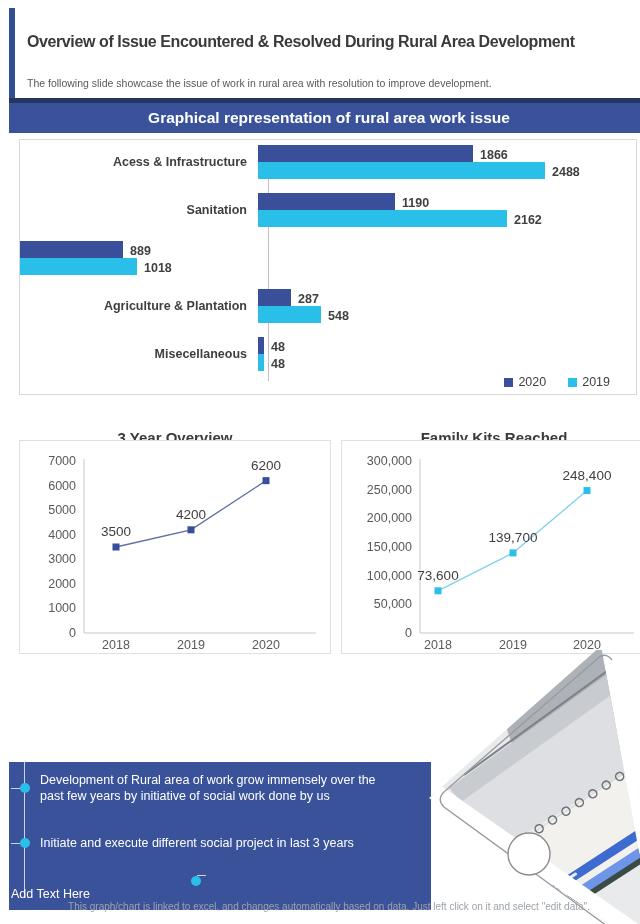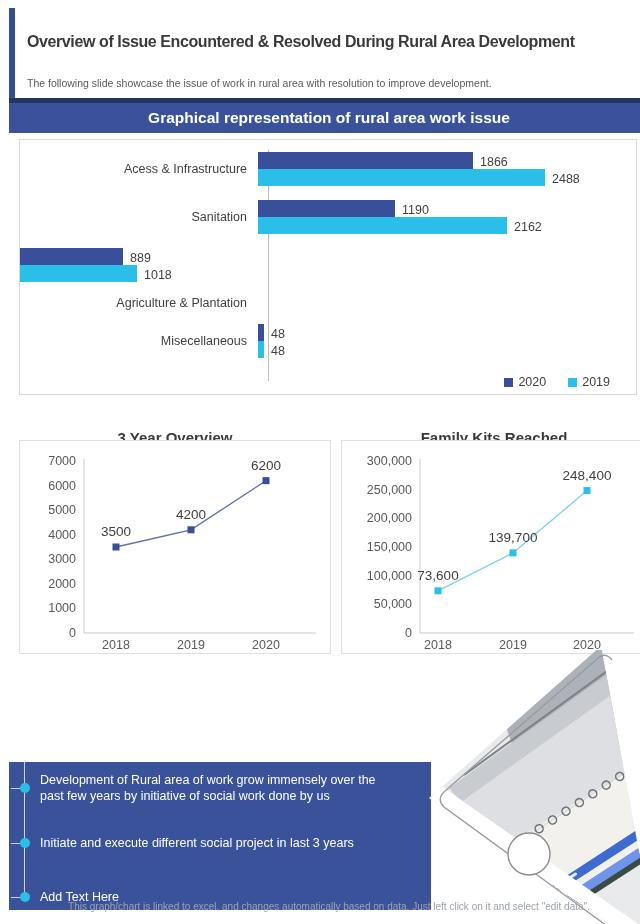--- a/index.html
+++ b/index.html
@@ -17,21 +17,21 @@
 
   .banner-topline{position:absolute;left:0;top:98px;width:640px;height:5px;background:#26355F;}
   .banner{position:absolute;left:0;top:103px;width:640px;height:30px;background:#3A5299;
           display:flex;align-items:center;justify-content:center;color:#fff;
           font-size:15.5px;font-weight:700;}
 
   
   .bar-panel{position:absolute;left:10px;top:139px;width:618px;height:256px;background:#fff;
              border:1px solid #D9D9D9;box-sizing:border-box;}
   .bar-axis{position:absolute;left:248px;top:10px;height:231px;width:1px;background:#BFBFBF;}
-  #bar-plot{position:absolute;left:0;top:12px;right:0;}
+  #bar-plot{position:absolute;left:0;top:5px;right:0;font-weight:bold;}
   .bar-group{display:flex;margin-bottom:14px;}
   .bar-label{width:238px;padding-right:11px;text-align:right;font-size:12.5px;color:#3f3f3f;
              display:flex;align-items:center;justify-content:flex-end;box-sizing:border-box;}
   .bar-pair{display:flex;flex-direction:column;}
   .bar{height:17px;display:flex;align-items:flex-end;}
   .bar-fill{height:17px;}
   .bar-val{margin-left:7px;font-size:12.5px;color:#3f3f3f;}
   .legend{position:absolute;right:26px;bottom:5px;display:flex;gap:22px;font-size:12.5px;color:#3f3f3f;}
   .legend-item{display:flex;align-items:center;gap:5px;}
   .legend-sq{width:9px;height:9px;display:inline-block;}
@@ -48,21 +48,21 @@
 
   
   .callout-box{position:absolute;left:0;top:762px;width:422px;height:148px;background:#3A5299;}
   .callout-rail{position:absolute;left:15px;top:0;height:136px;width:1px;background:rgba(255,255,255,0.75);}
   .callout-item{position:absolute;left:0;display:flex;align-items:center;padding-left:2px;}
   .callout-item .tick{width:9px;height:1px;background:rgba(255,255,255,0.75);}
   .callout-item .dot{width:10px;height:10px;border-radius:50%;background:#2ABFE8;margin-right:10px;flex:0 0 auto;}
   .callout-text{color:#fff;font-size:12.5px;line-height:16.5px;}
   #co1{top:4px;height:44px;} #co1 .callout-text{width:350px;}
   #co2{top:59px;height:44px;} #co2 .callout-text{width:380px;}
-  #co3{top:113px;height:44px;} #co3 .callout-text{width:380px;}
+  #co3{top:113px;height:44px;flex-direction:column;} #co3 .callout-text{width:380px;}
 
   .footer{position:absolute;left:0;bottom:2px;width:640px;text-align:center;
           font-size:10px;color:#9CA3AA;}
 
   .photo-wrap{position:absolute;left:420px;top:650px;width:220px;height:274px;}
 </style>
 </head>
 <body>
 
 <div class="slide">
@@ -112,20 +112,30 @@
               <span class="bar-val">889</span>
             </div>
             <div class="bar">
               <div class="bar-fill" style="width: 117px; background: rgb(42, 191, 232);"></div>
               <span class="bar-val">1018</span>
             </div>
           </div>
         </div>
         <div class="bar-group">
           <div class="bar-label">Agriculture &amp; Plantation</div>
+          <div class="bar-pair">
+            <div class="bar">
+              <div class="bar-fill" style="width: 33px; background: rgb(58, 79, 153);"></div>
+              <span class="bar-val">287</span>
+            </div>
+            <div class="bar">
+              <div class="bar-fill" style="width: 63px; background: rgb(42, 191, 232);"></div>
+              <span class="bar-val">548</span>
+            </div>
+          </div>
         </div>
         <div class="bar-group">
           <div class="bar-label">Misecellaneous</div>
           <div class="bar-pair">
             <div class="bar">
               <div class="bar-fill" style="width: 6px; background: rgb(58, 79, 153);"></div>
               <span class="bar-val">48</span>
             </div>
             <div class="bar">
               <div class="bar-fill" style="width: 6px; background: rgb(42, 191, 232);"></div>

